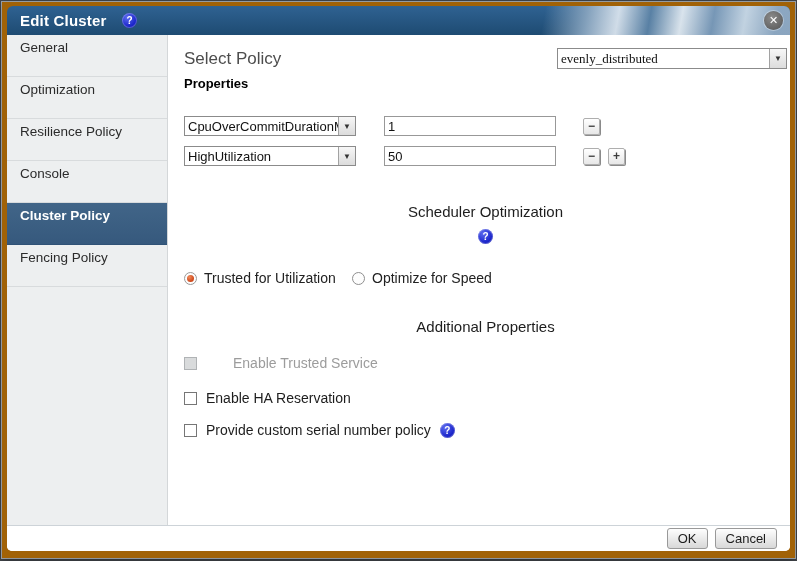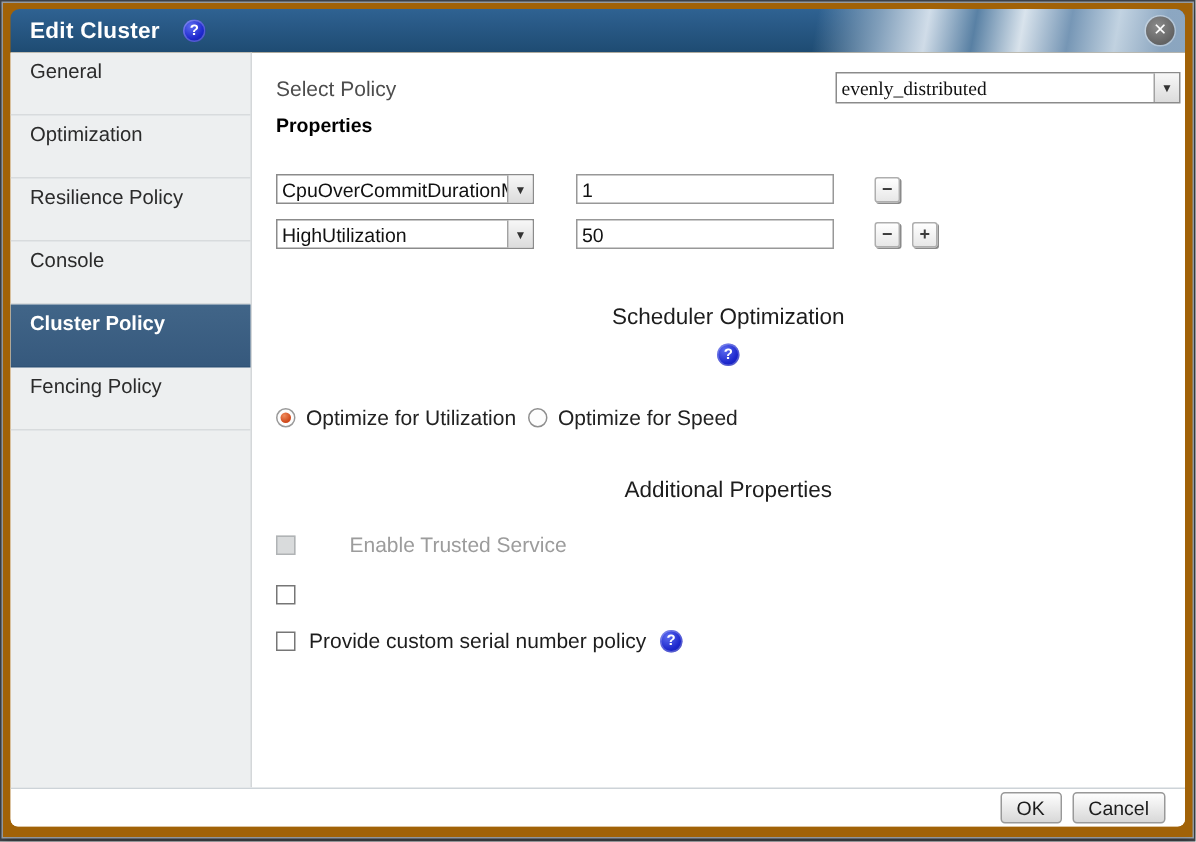--- a/index.html
+++ b/index.html
@@ -85,21 +85,21 @@
     border-bottom:1px solid #2f5276;
   }
 
   
   .content { flex:1; padding:0 3px 0 16px; position:relative; }
 
   .policy-row {
     margin-top:13px; display:flex; align-items:center;
     justify-content:space-between;
   }
-  .field-label { font-size:14px; color:#4d4d4d; }
+  .field-label { font-size:17px; color:#4d4d4d; }
 
   
   .fselect {
     height:21px; border:1px solid #8b8b8b; background:#ffffff;
     display:flex; align-items:stretch; cursor:pointer;
   }
   .fselect .sel-text {
     flex:1; font-size:13px; color:#111; line-height:19px;
     padding-left:3px; white-space:nowrap; overflow:hidden;
   }
@@ -234,37 +234,38 @@
           </div>
 
           <div class="section-heading sched-heading">
             <span>Scheduler Optimization</span>
             <span class="help-icon">?</span>
           </div>
 
           <div class="radio-row">
             <div class="radio-opt first">
               <span class="radio checked"></span>
-              <span class="radio-label">Optimize for Utilization</span>
+              <span class="radio-label">Trusted for Utilization</span>
             </div>
             <div class="radio-opt">
               <span class="radio"></span>
               <span class="radio-label">Optimize for Speed</span>
             </div>
           </div>
 
           <div class="section-heading add-heading">Additional Properties</div>
 
           <div class="cb-row disabled" style="margin-top:20px;gap:27px;">
             <span class="cb"></span>
             <span class="cb-label">Enable Trusted Service</span>
           </div>
 
           <div class="cb-row" style="margin-top:19px;">
             <span class="cb"></span>
+            <span class="cb-label">Enable HA Reservation</span>
           </div>
 
           <div class="cb-row" style="margin-top:16px;">
             <span class="cb"></span>
             <span class="cb-label">Provide custom serial number policy</span>
             <span class="help-icon">?</span>
           </div>
 
         </div>
       </div>

